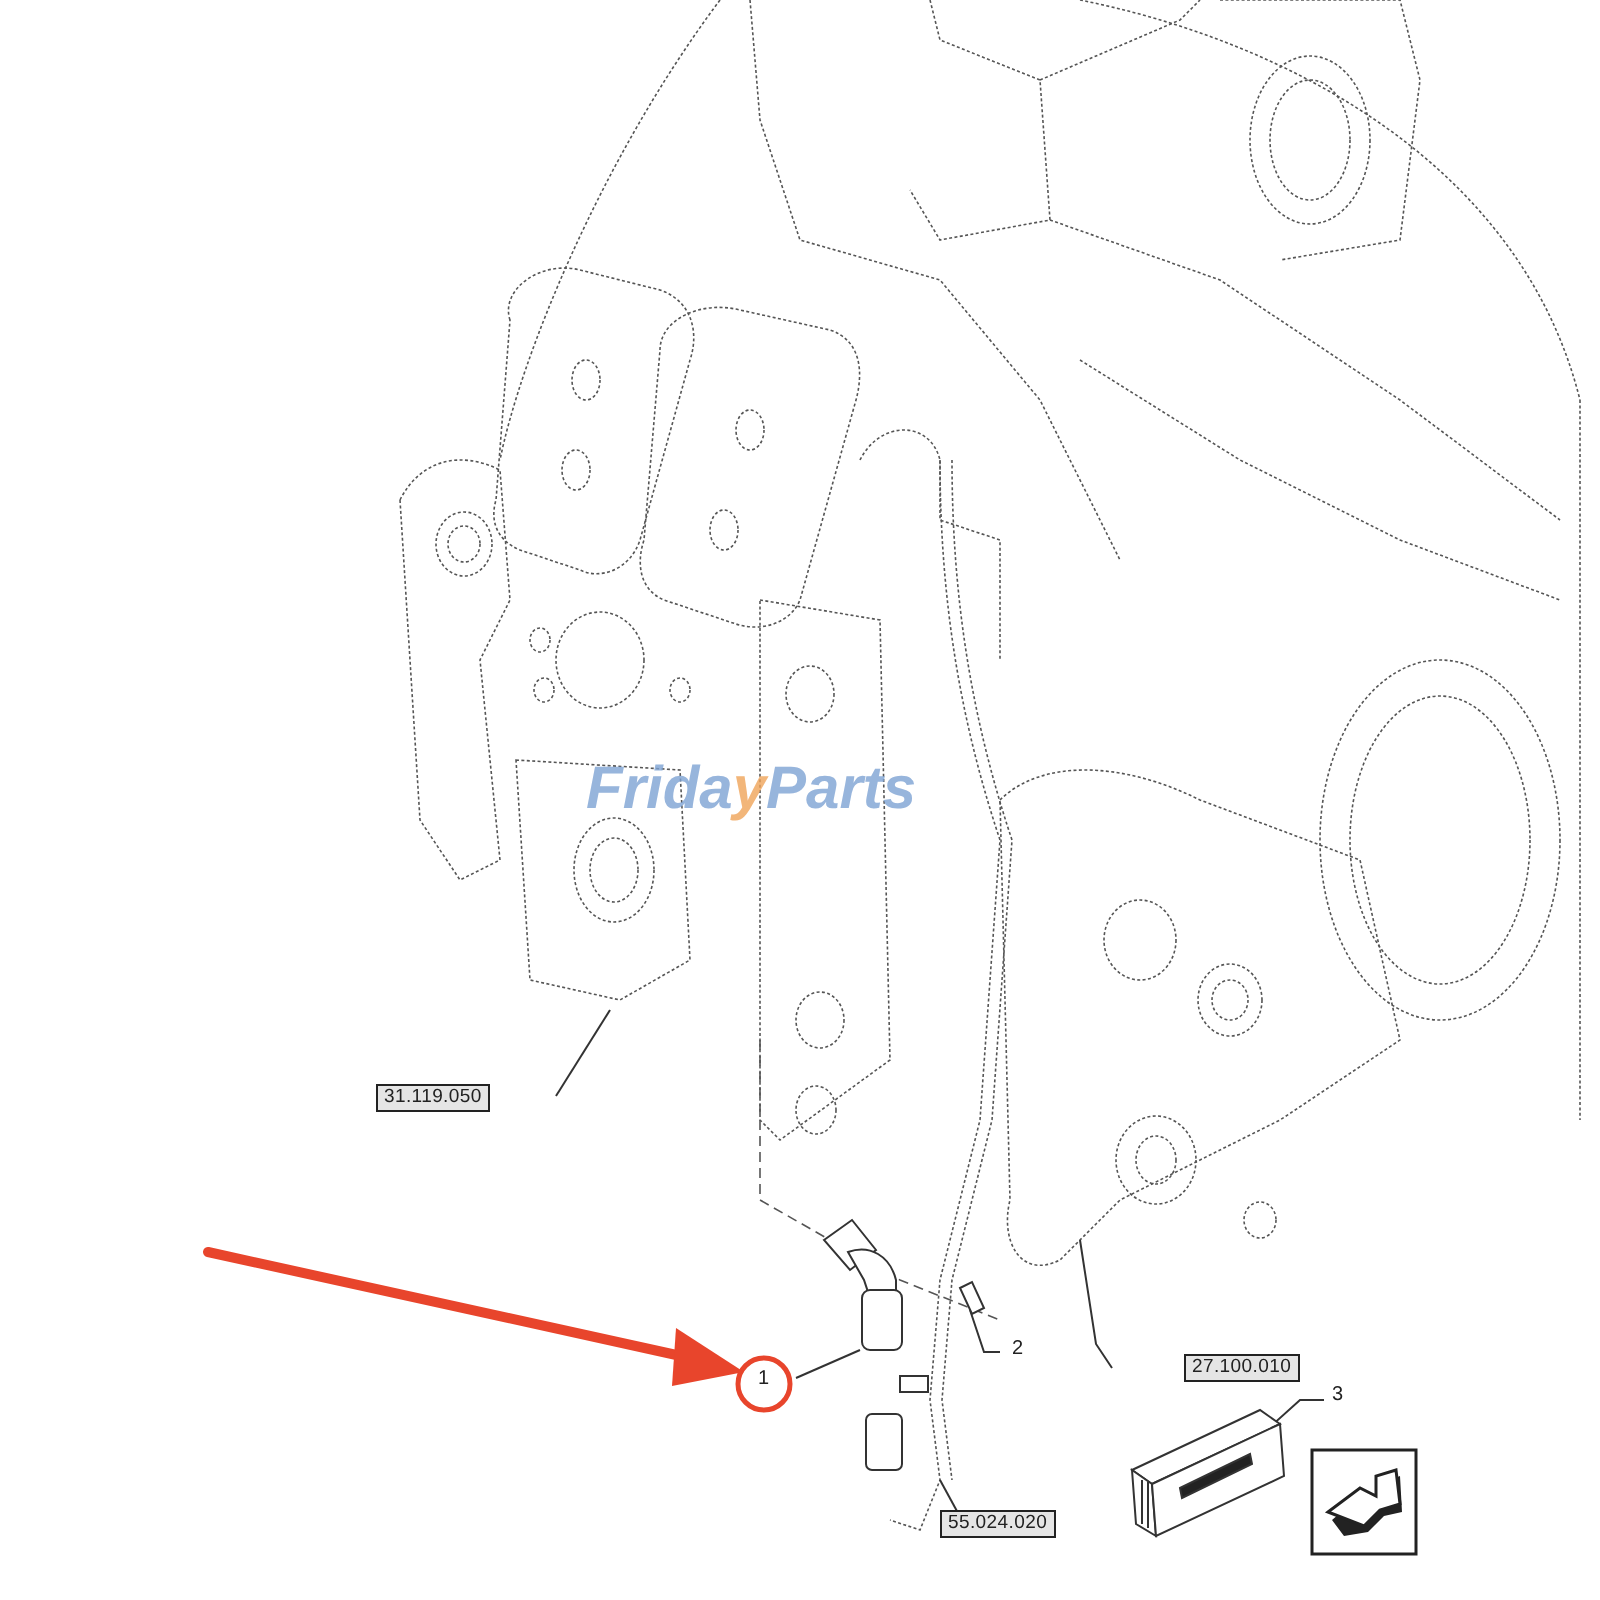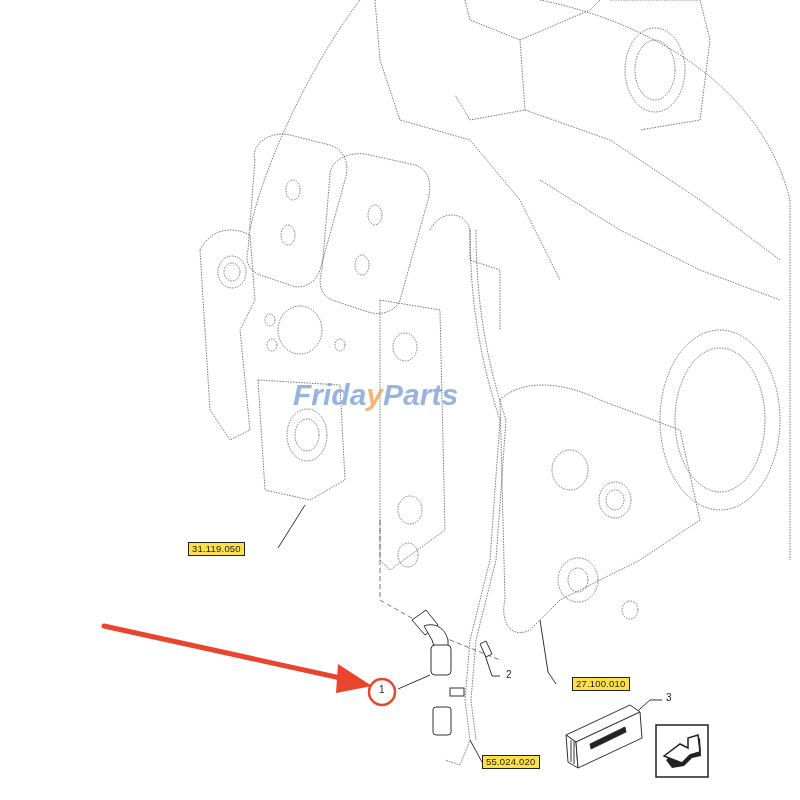--- a/index.html
+++ b/index.html
@@ -1,19 +1,19 @@
 <!DOCTYPE html>
 <html><head>
   <meta charset="utf-8">
   <style>
     html, body { margin: 0; padding: 0; background: #ffffff; }
     body { width: 800px; height: 800px; position: relative; overflow: hidden; font-family: "Liberation Sans", sans-serif; }
     #stage { position: absolute; left: 0; top: 0; width: 656px; height: 800px; }
     .ref-box {
-      position: absolute; border: 1.2px solid #222; background: #fde047;
+      position: absolute; border: 1.2px solid #222; background: #e5e5e5;
       font-size: 9.5px; color: #222; padding: 0 3px; line-height: 12px; height: 12px;
       font-family: "Liberation Sans", sans-serif; letter-spacing: 0.2px;
     }
     .callout-num {
       position: absolute; font-size: 10px; color: #222; font-family: "Liberation Sans", sans-serif;
     }
     .watermark {
       position: absolute; left: 293px; top: 378px; font-size: 30px; font-weight: bold; font-style: italic;
       color: #7ea3d4; opacity: 0.8; letter-spacing: 0px; font-family: "Liberation Sans", sans-serif;
     }
@@ -122,21 +122,21 @@
     <g>
       <line x1="104" y1="626" x2="345" y2="679" stroke="#e8452c" stroke-width="5" stroke-linecap="round"></line>
       <path d="M338 664 L 372 686 L 336 693 Z" fill="#e8452c"></path>
       <circle cx="382" cy="692" r="13" fill="none" stroke="#e8452c" stroke-width="2.5"></circle>
     </g>
   </svg>
 
   <div class="watermark"><span>Frida</span><span class="v">y</span><span>Parts</span></div>
 
   <div class="ref-box" style="left:188px; top:542px;">31.119.050</div>
-  <div class="ref-box" style="left:572px; top:677px;">27.100.010</div>
-  <div class="ref-box" style="left:482px; top:755px;">55.024.020</div>
+  <div class="ref-box" style="left:592px; top:677px;">27.100.010</div>
+  <div class="ref-box" style="left:470px; top:755px;">55.024.020</div>
 
   <div class="callout-num" style="left:379px; top:684px;">1</div>
   <div class="callout-num" style="left:506px; top:669px;">2</div>
   <div class="callout-num" style="left:666px; top:692px;">3</div>
 
   <div style="position:absolute; left:656px; top:725px; width:52px; height:52px;"></div>
 </div>
 
 </body></html>

